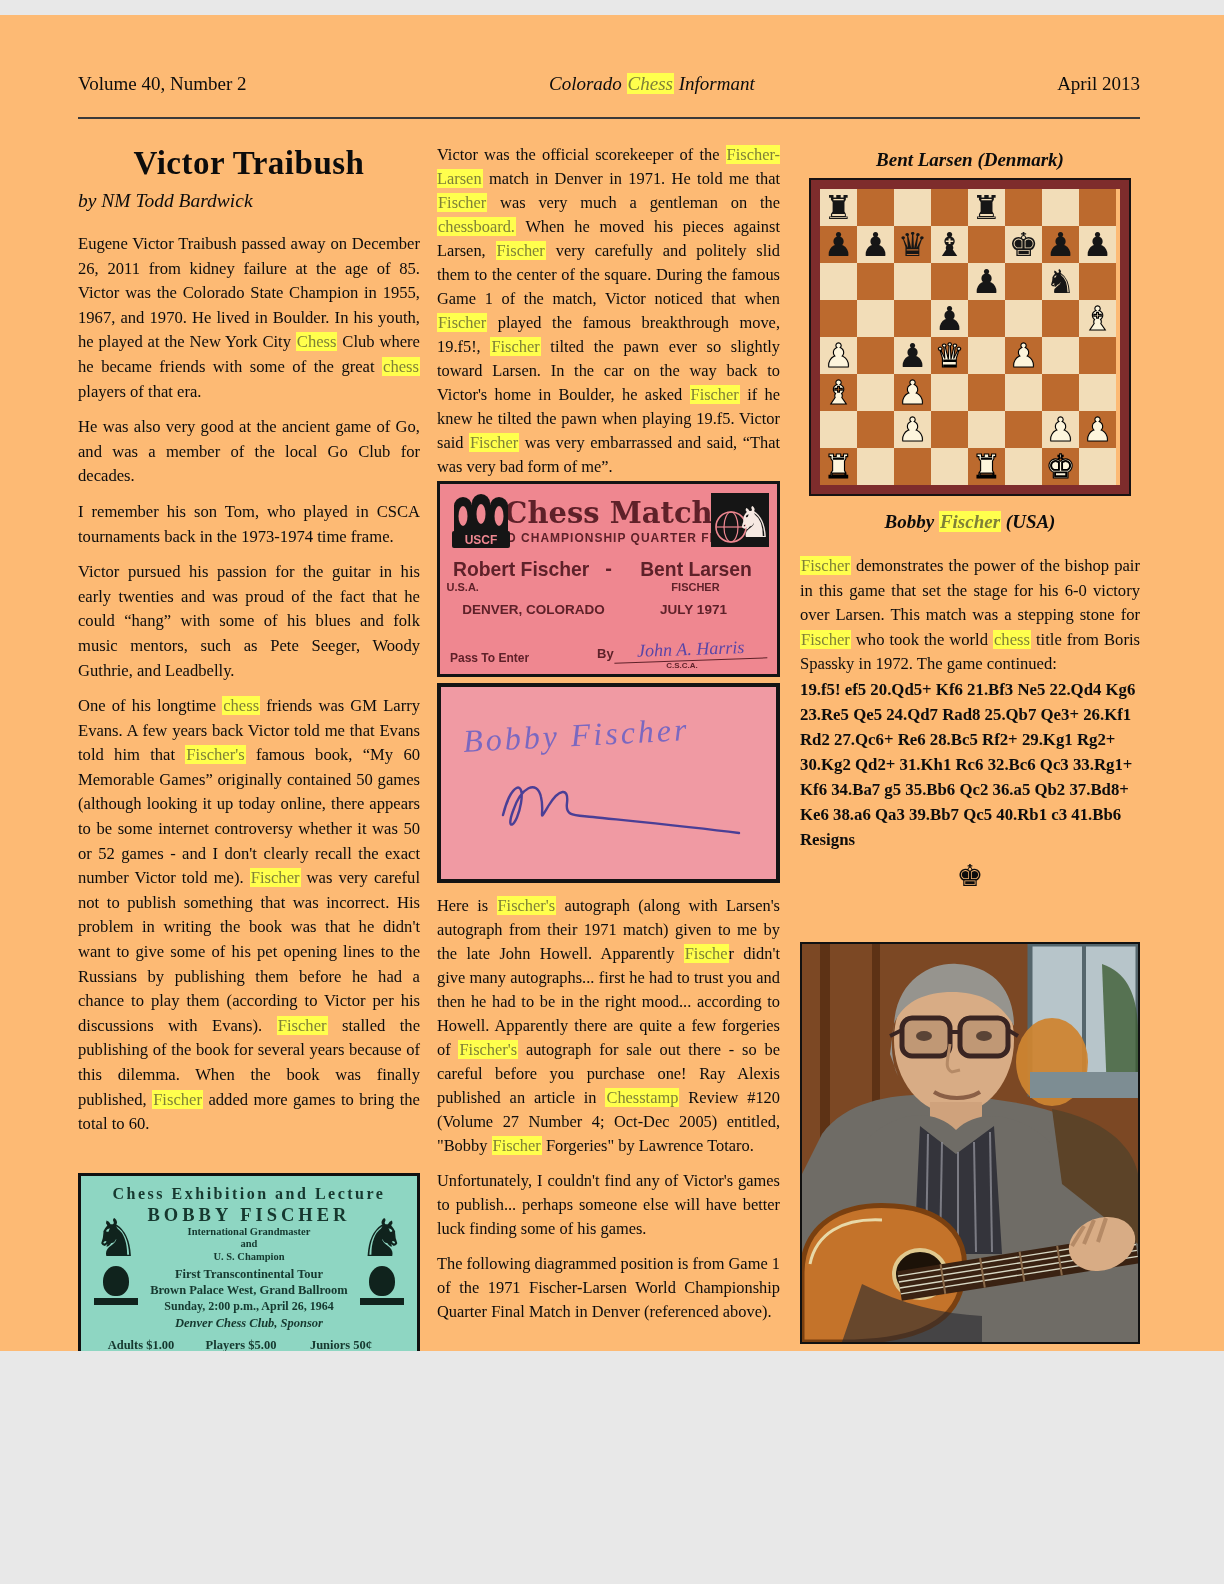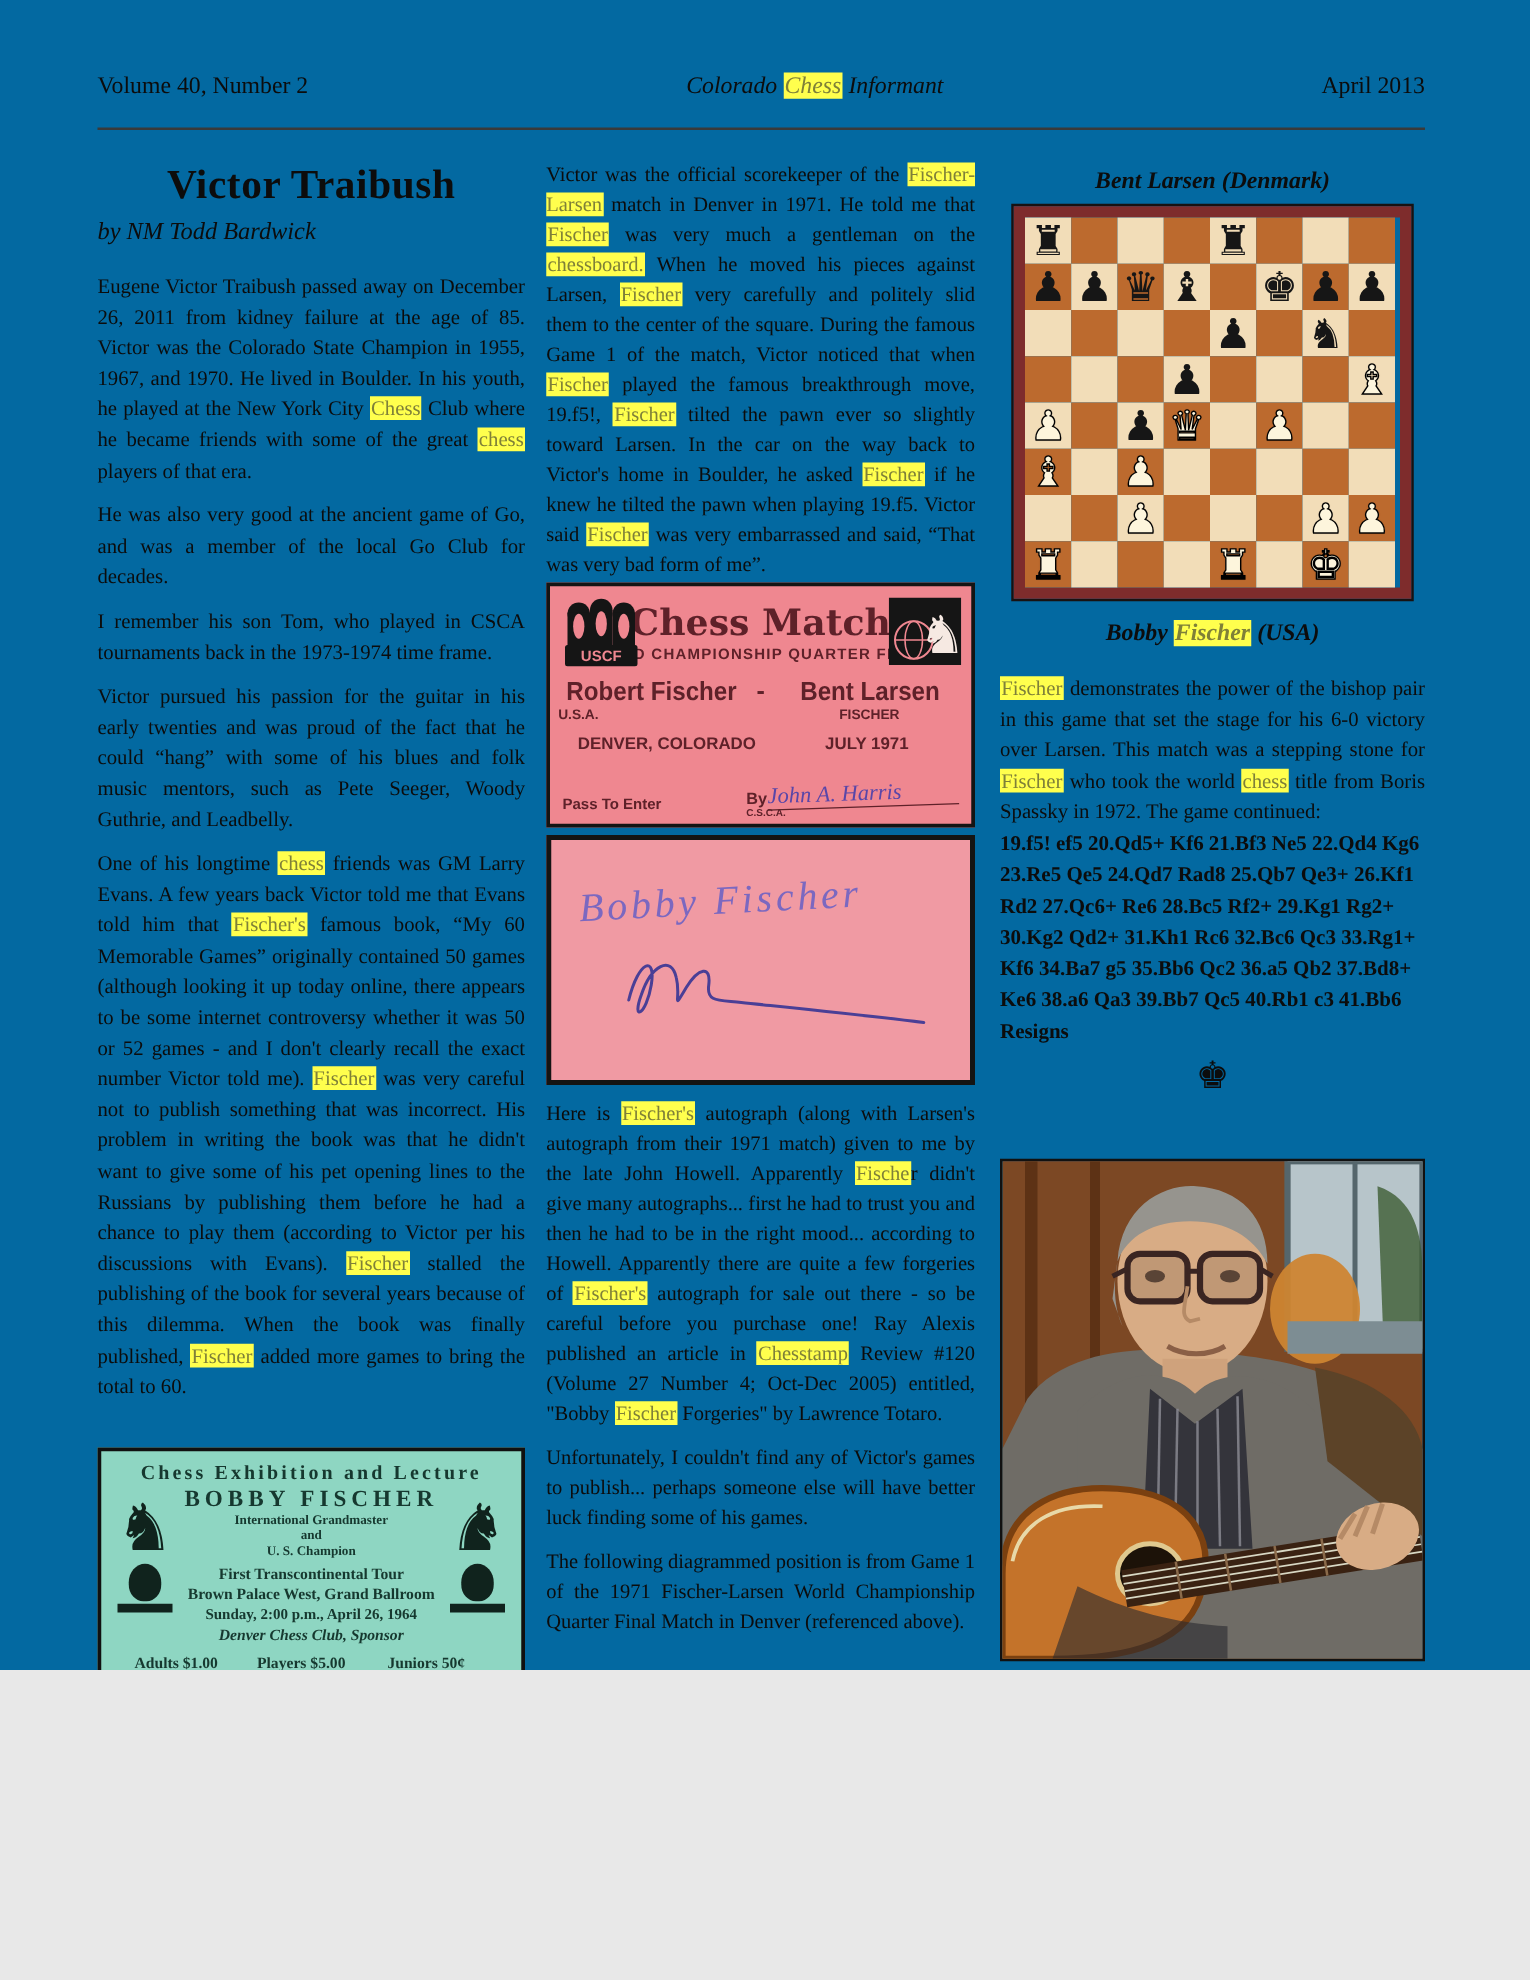--- a/index.html
+++ b/index.html
@@ -1,16 +1,16 @@
 <!DOCTYPE html>
 <html><head>
 <meta charset="utf-8">
 <style>
   html,body{margin:0;padding:0;background:#e8e8e8;}
-  .page{position:relative;width:1224px;height:1336px;background:#0369a1;margin:0 auto;
+  .page{position:relative;width:1224px;height:1336px;background:#fdba74;margin:15px auto;
         font-family:"Liberation Serif","DejaVu Serif",serif;color:#0c0c0c;overflow:hidden;}
   
   .hdr{position:absolute;top:58px;left:78px;width:1062px;display:flex;justify-content:space-between;
        font-size:19px;}
   .hdr .mid{font-style:italic;}
   .rule{position:absolute;top:102px;left:78px;width:1062px;border-top:2.5px solid #3a3a3a;}
   
   .col{position:absolute;top:118px;}
   .col-left{left:78px;width:342px;}
   .col-mid{left:437px;width:343px;}
@@ -47,21 +47,21 @@
                    font-size:12px;font-weight:bold;letter-spacing:1px;}
   .passcard .names{display:grid;grid-template-columns:150px 24px 150px;justify-content:center;
                    margin-top:12px;font-family:"Liberation Sans",sans-serif;}
   .passcard .nm{font-size:21px;font-weight:bold;transform:scaleX(.92);}
   .passcard .dash{font-size:20px;font-weight:bold;text-align:center;}
   .passcard .ct{font-size:11px;font-weight:bold;margin-top:0;}
   .passcard .venue-row{display:grid;grid-template-columns:170px 150px;justify-content:center;
                        margin-top:9px;font-family:"Liberation Sans",sans-serif;font-size:13.5px;font-weight:bold;}
   .passcard .pass{position:absolute;left:10px;bottom:9px;font-family:"Liberation Sans",sans-serif;
                   font-size:12px;font-weight:bold;}
-  .passcard .bywrap{position:absolute;right:10px;bottom:4px;width:170px;text-align:left;}
+  .passcard .bywrap{position:absolute;right:10px;bottom:4px;width:170px;text-align:center;}
   .passcard .byline2{display:flex;align-items:flex-end;}
   .passcard .bylab{font-family:"Liberation Sans",sans-serif;font-size:13px;font-weight:bold;}
   .passcard .sig{flex:1;border-bottom:1.5px solid #5e2129;font-style:italic;font-size:18px;
                  color:#5946a8;transform:rotate(-2deg);}
   .passcard .org{font-size:8px;font-weight:bold;font-family:"Liberation Sans",sans-serif;}
   .logo{position:absolute;top:9px;}
   .logo.uscf{left:10px;} .logo.kg{right:8px;}
   
   .autograph{position:relative;margin-top:6px;width:335px;height:192px;background:#f09aa3;
              border:4px solid #141414;overflow:hidden;}

